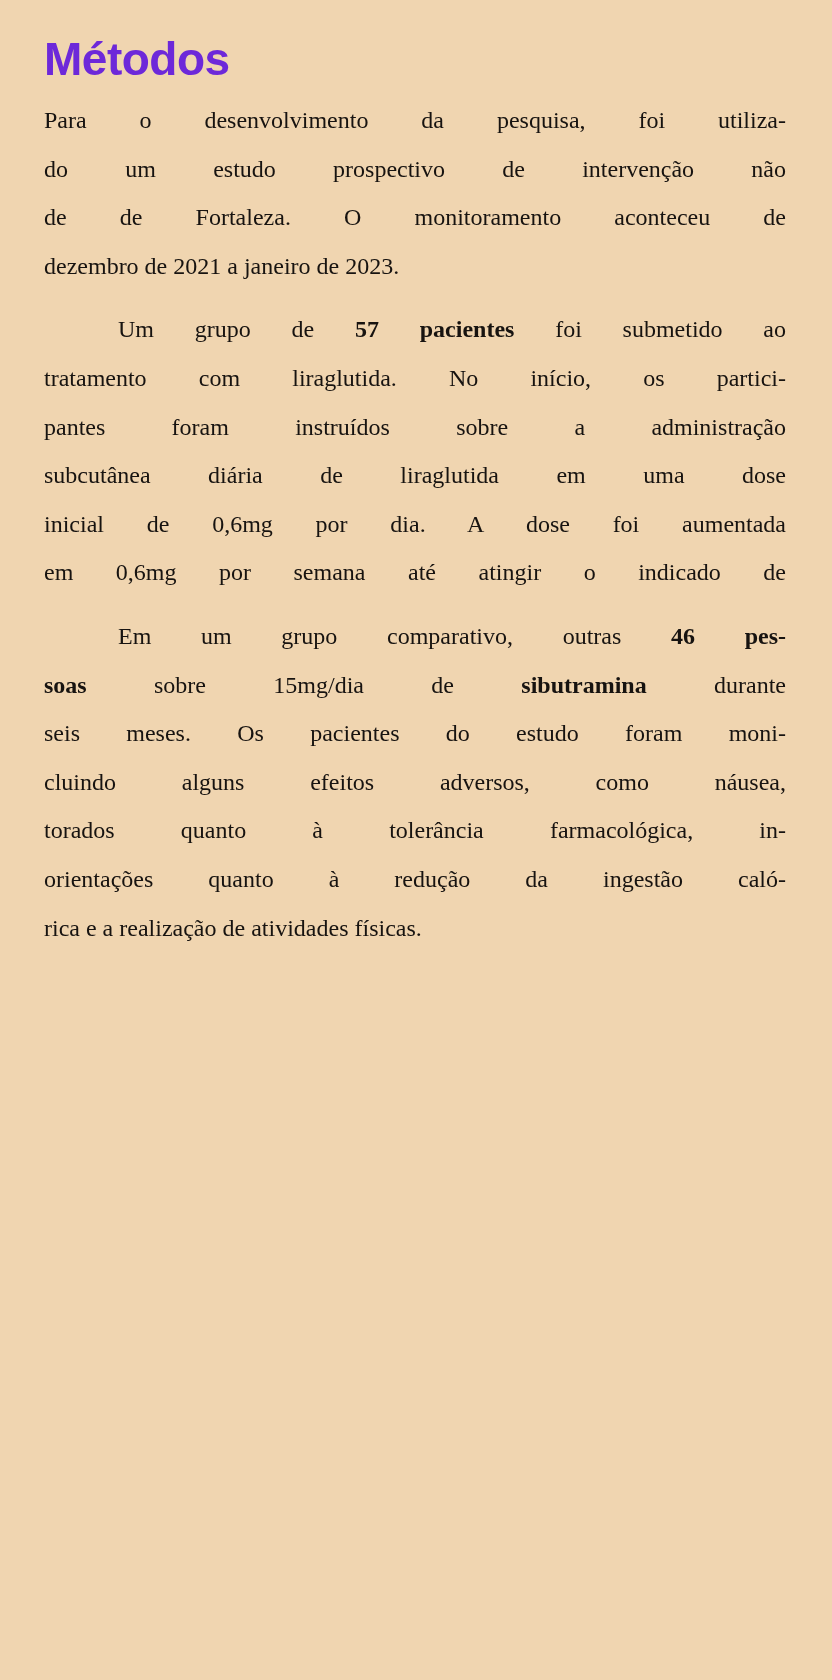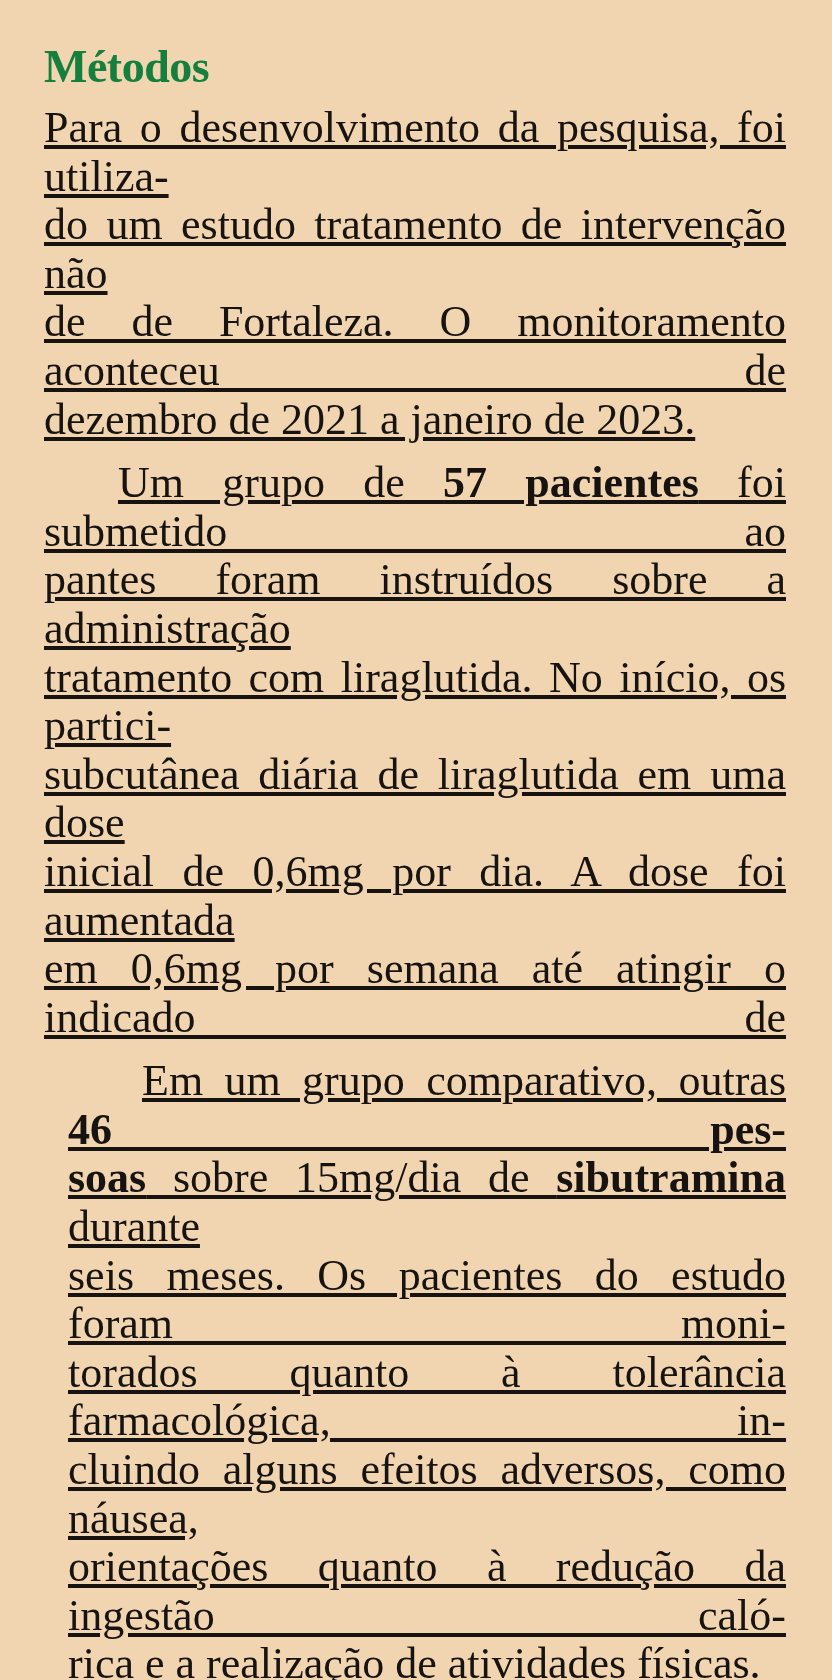--- a/index.html
+++ b/index.html
@@ -14,35 +14,34 @@
     color: #171310;
     font-family: "Liberation Serif", serif;
   }
   .article {
     box-sizing: border-box;
     width: 832px;
     height: 1680px;
     padding: 30px 46px 0 44px;
   }
   .heading {
-    font-family: Liberation Serif, serif;
+    font-family: Liberation Sans, sans-serif;
     font-weight: 700;
     font-size: 46px;
     line-height: 50px;
     letter-spacing: -0.5px;
-    margin: 12px 0 12px 0;
-    color: #15803d;
+    margin: 4px 0 12px 0;
+    color: #6d28d9;
   }
   .para {
     margin: 0 0 15px 0;
-    font-size: 44px;
+    font-size: 24px;
     line-height: 48.6px;
-    text-decoration: underline;
   }
-  .para:last-child { margin-bottom: 0; margin-left: 24px; }
+  .para:last-child { margin-bottom: 0; }
   .line {
     text-align: justify;
     text-align-last: justify;
     white-space: normal;
   }
   .line.last {
     text-align-last: left;
   }
   .line.indent {
     text-indent: 74px;
@@ -51,35 +50,35 @@
   .run.bold { font-weight: 700; }
 </style>
 </head>
 <body style="background: rgb(240, 213, 176); color: rgb(23, 19, 16);">
 
 <main class="article">
   <h1 class="heading">Métodos</h1>
   <div>
       <div class="para">
         <div class="line"><span class="run">Para o desenvolvimento da pesquisa, foi utiliza-</span></div>
-        <div class="line"><span class="run">do um estudo tratamento de intervenção não</span></div>
+        <div class="line"><span class="run">do um estudo prospectivo de intervenção não</span></div>
         <div class="line"><span class="run">de de Fortaleza. O monitoramento aconteceu de</span></div>
         <div class="line last"><span class="run">dezembro de 2021 a janeiro de 2023.</span></div>
       </div>
       <div class="para">
         <div class="line indent"><span class="run">Um grupo de </span><span class="run bold">57 pacientes</span><span class="run"> foi submetido ao</span></div>
+        <div class="line"><span class="run">tratamento com liraglutida. No início, os partici-</span></div>
         <div class="line"><span class="run">pantes foram instruídos sobre a administração</span></div>
-        <div class="line"><span class="run">tratamento com liraglutida. No início, os partici-</span></div>
         <div class="line"><span class="run">subcutânea diária de liraglutida em uma dose</span></div>
         <div class="line"><span class="run">inicial de 0,6mg por dia. A dose foi aumentada</span></div>
         <div class="line"><span class="run">em 0,6mg por semana até atingir o indicado de</span></div>
       </div>
       <div class="para">
         <div class="line indent"><span class="run">Em um grupo comparativo, outras </span><span class="run bold">46 pes-</span></div>
         <div class="line"><span class="run bold">soas</span><span class="run"> sobre 15mg/dia de </span><span class="run bold">sibutramina</span><span class="run"> durante</span></div>
         <div class="line"><span class="run">seis meses. Os pacientes do estudo foram moni-</span></div>
+        <div class="line"><span class="run">cluindo alguns efeitos adversos, como náusea,</span></div>
         <div class="line"><span class="run">torados quanto à tolerância farmacológica, in-</span></div>
-        <div class="line"><span class="run">cluindo alguns efeitos adversos, como náusea,</span></div>
         <div class="line"><span class="run">orientações quanto à redução da ingestão caló-</span></div>
         <div class="line last"><span class="run">rica e a realização de atividades físicas.</span></div>
       </div>
     </div>
 </main>
 
 </body></html>

